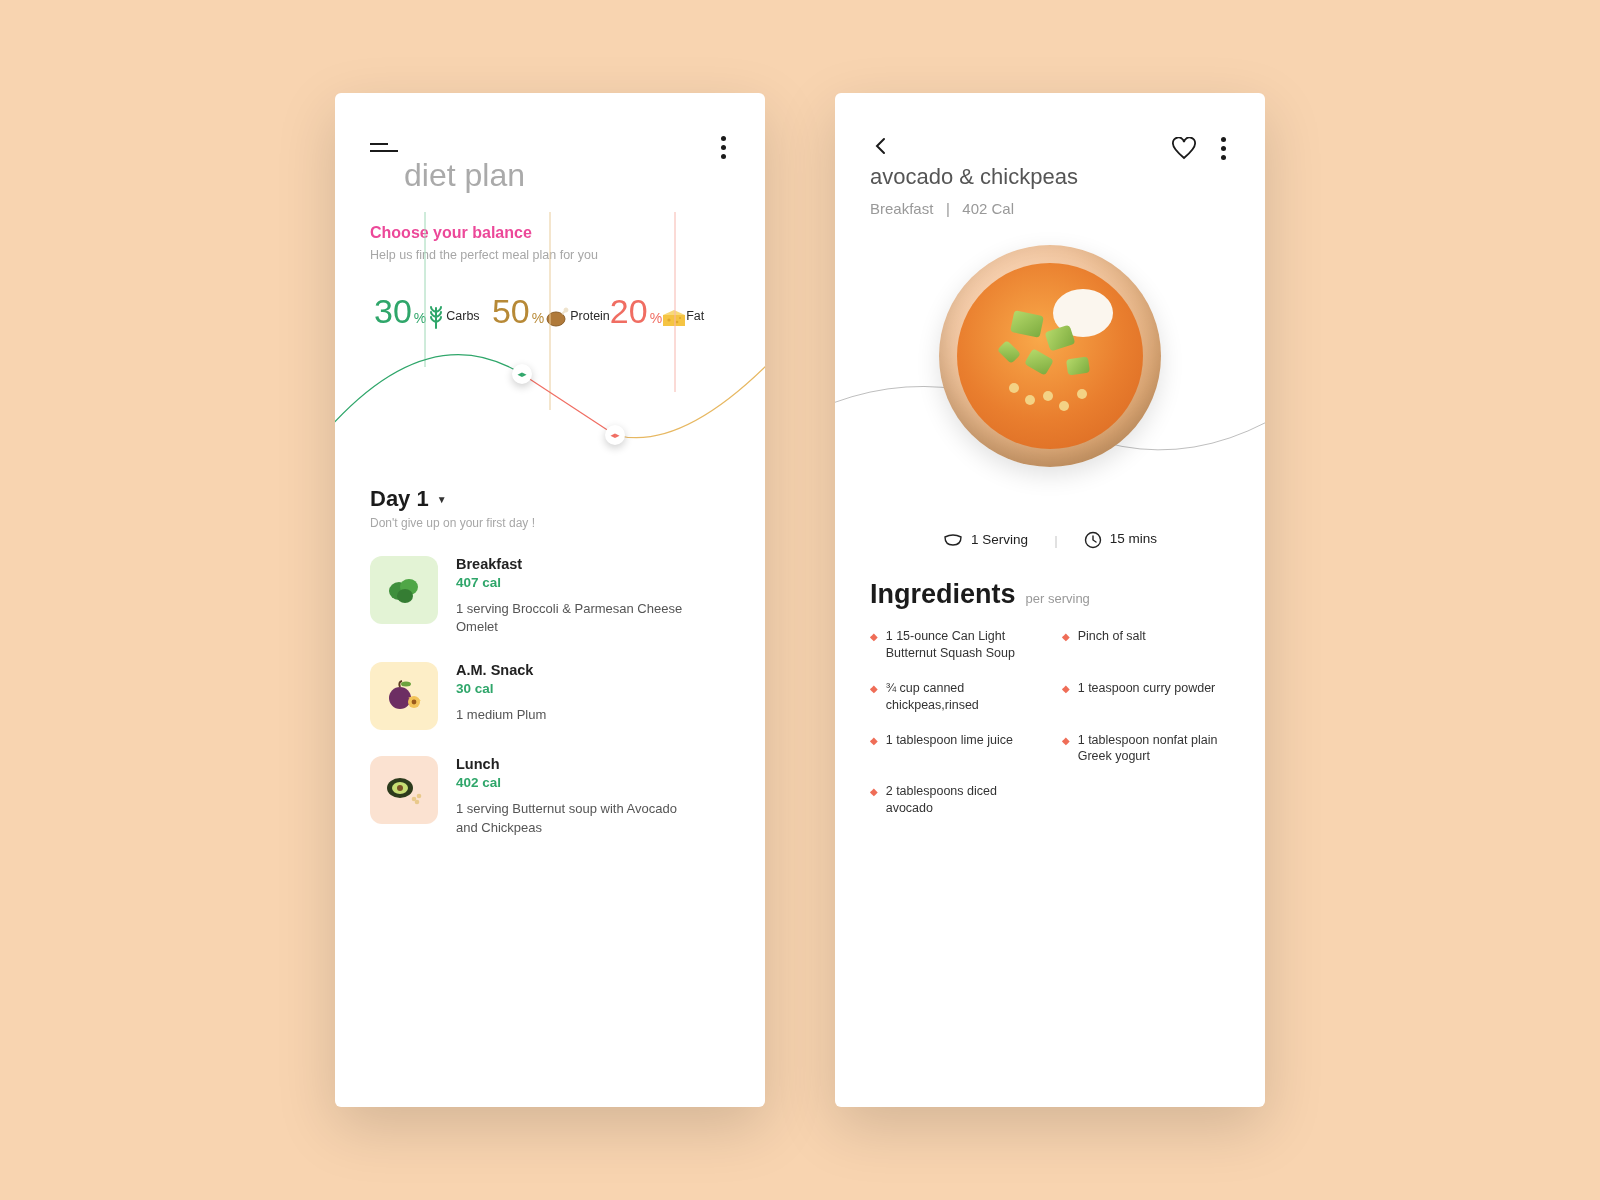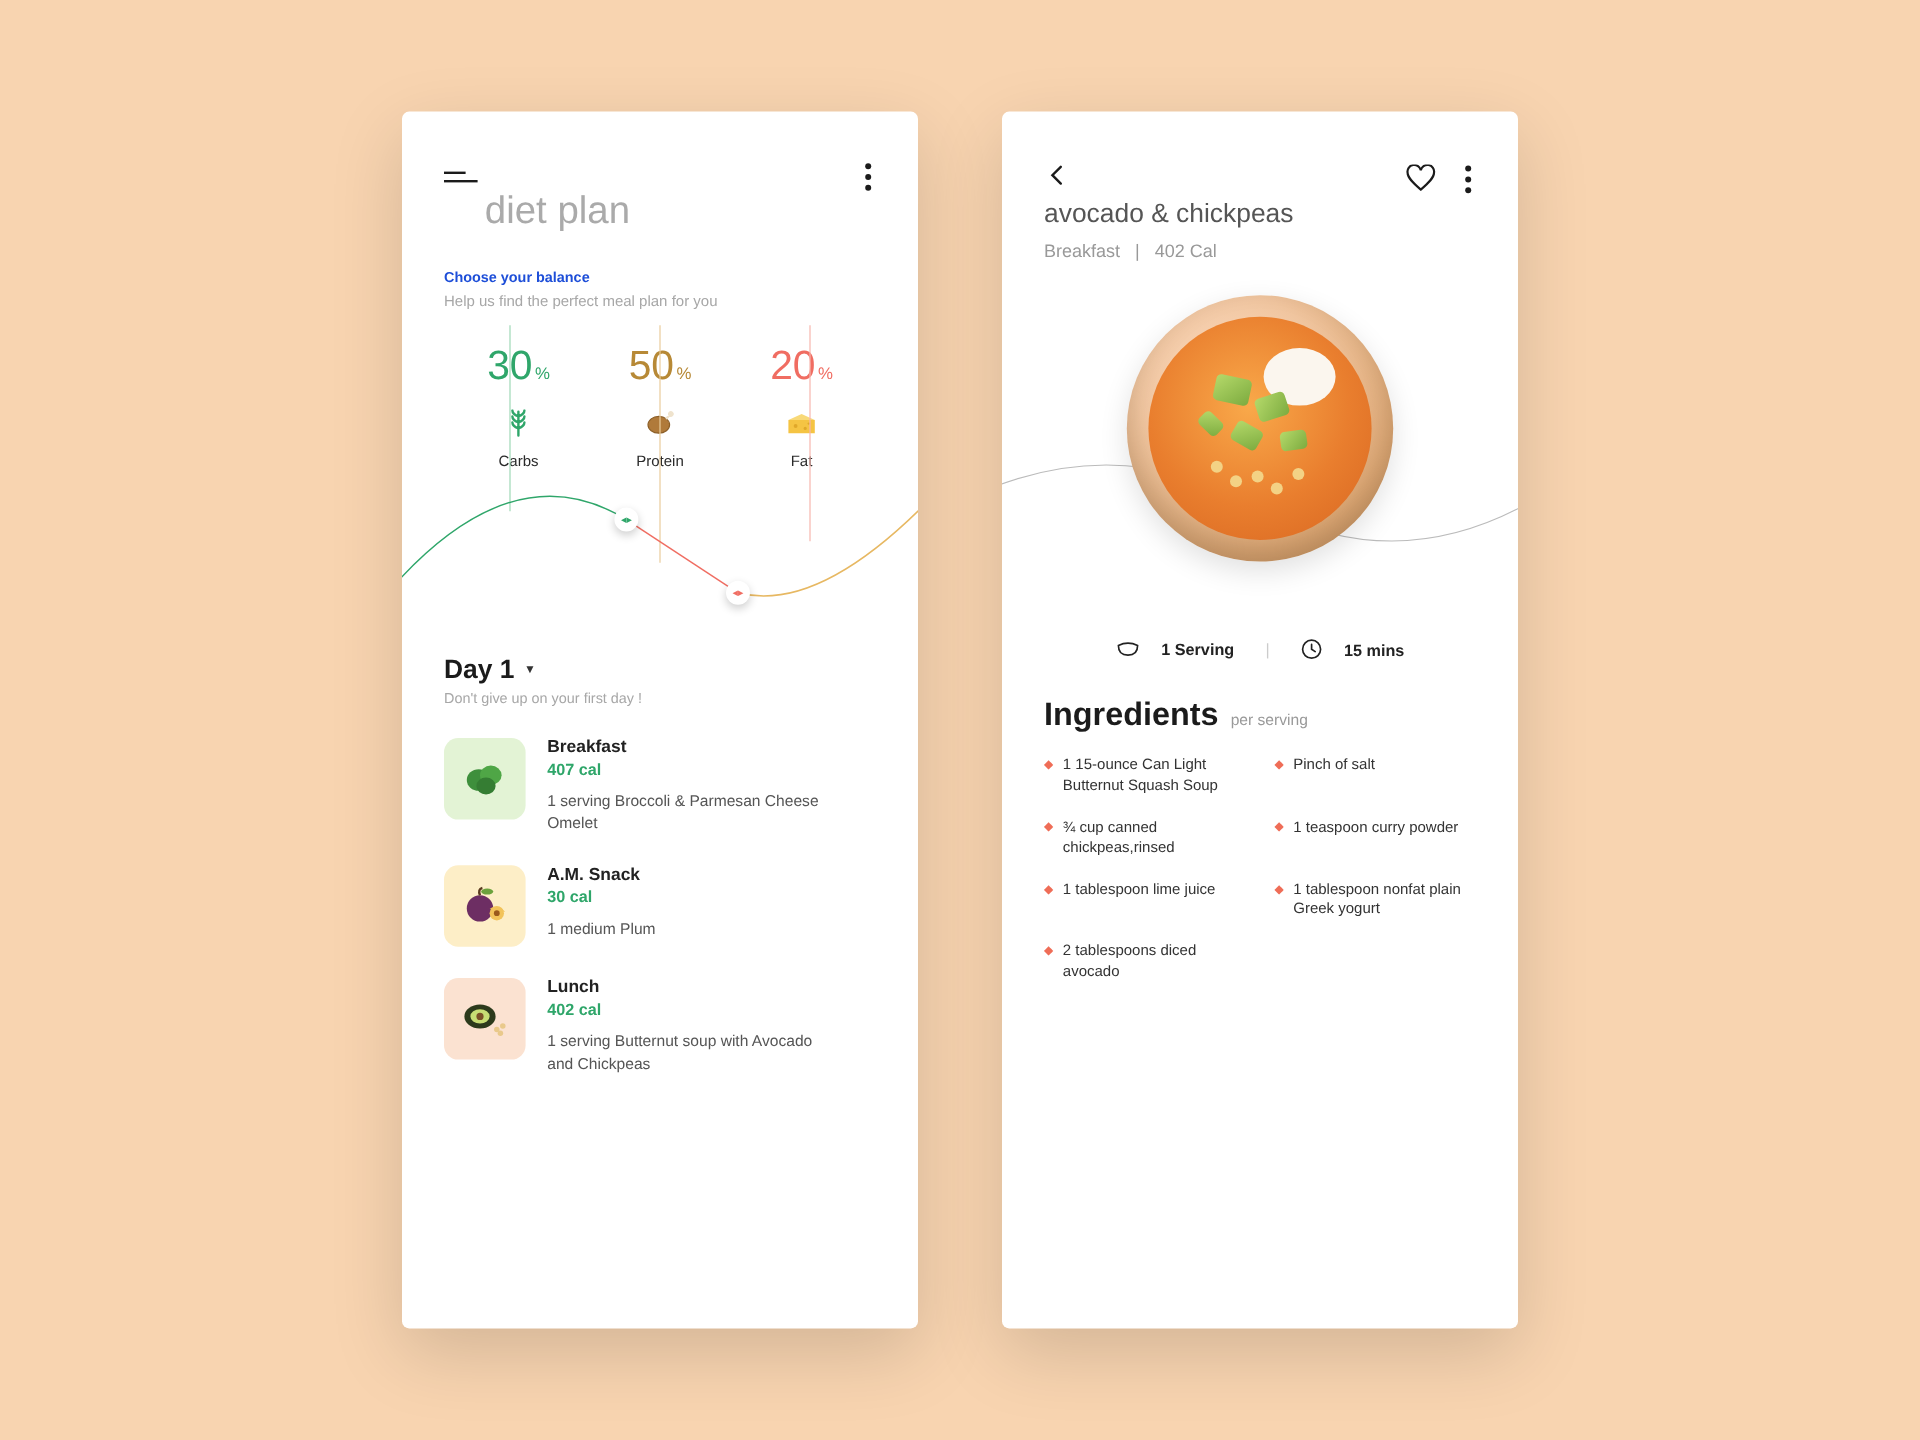--- a/index.html
+++ b/index.html
@@ -32,25 +32,25 @@
 .menu-lines { width: 28px; display: flex; flex-direction: column; gap: 5px; cursor: pointer; }
 .menu-lines .line { height: 2px; background: #1b1b1b; width: 18px; }
 .menu-lines .line.long { width: 28px; }
 
 .dots-v { display: flex; flex-direction: column; gap: 4px; cursor: pointer; padding: 4px; }
 .dots-v span { width: 5px; height: 5px; border-radius: 50%; background: #1b1b1b; }
 
 h1.title { font-size: 36px; font-weight: 700; color: #1b1b1b; margin-top: 28px; letter-spacing: -0.5px;}
 h1.subtitle { font-size: 32px; font-weight: 300; color: #aaa; margin-top: -4px; margin-left: 34px; }
 
-.section-head { font-size: 12px; font-weight: 600; color: #1d4ed8; margin-top: 30px; }
+.section-head { font-size: 16px; font-weight: 600; color: #ec4899; margin-top: 30px; }
 .section-sub { font-size: 12.5px; color: #a7a7a7; margin-top: 6px; }
 
 .balance-row { display: flex; justify-content: space-between; margin-top: 28px; padding: 0 4px; }
-.bal-col { display: flex; flex-direction: column; align-items: center; width: 33%; position: relative;}
+.bal-col { display: flex; flex-direction: row; align-items: center; width: 33%; position: relative;}
 .bal-pct { display: flex; align-items: baseline; gap: 2px; }
 .bal-pct .big { font-size: 34px; font-weight: 400; }
 .bal-pct .pct { font-size: 14px; font-weight: 400; }
 .bal-col.carbs .big, .bal-col.carbs .pct { color: #2fa66a; }
 .bal-col.protein .big, .bal-col.protein .pct { color: #b78936; }
 .bal-col.fat .big, .bal-col.fat .pct { color: #f06d62; }
 .bal-icon { margin-top: 14px; height: 28px; display: flex; align-items: center; justify-content: center;}
 .bal-label { margin-top: 10px; font-size: 12.5px; color: #2a2a2a; }
 
 .curve-area { position: relative; height: 150px; margin-top: 0px; }
@@ -85,21 +85,21 @@
 
 .dish-wrap { position:relative; height:290px; margin-top:18px; overflow: visible;}
 .dish-wrap svg.bgcurve { position:absolute; width:160%; left:-30%; top:80px; overflow: visible;}
 .bowl { position:absolute; width:222px; height:222px; left:50%; top:10px; transform:translateX(-50%); border-radius:50%; background: radial-gradient(circle at 40% 35%, #ffe0c8 0%, #f0c59f 40%, #dda773 70%, #c38a52 100%); box-shadow: inset 0 -12px 24px rgba(0,0,0,.15), 0 8px 24px rgba(0,0,0,.12);}
 .soup { position:absolute; inset:18px; border-radius:50%; background: radial-gradient(circle at 45% 40%, #f9a94a 0%, #e97e2e 55%, #d76520 100%);}
 .avocado-piece { position:absolute; border-radius:4px; background: linear-gradient(135deg,#b5d96a,#7cab3f);}
 .cream { position:absolute; width:60px; height:48px; right:30px; top:26px; border-radius:50%; background:#fbf6ee; }
 
 .serve-row { display:flex; justify-content:center; gap:26px; margin-top:6px; font-size:13.5px; color:#222; align-items:center;}
 .serve-row .sep { color:#ccc;}
-.serve-item { display:flex; gap:18px; align-items:flex-end;font-weight:bold;}
+.serve-item { display:flex; gap:8px; align-items:flex-start;}
 
 .ing-head { margin-top:30px; display:flex; align-items:baseline; gap:10px;}
 .ing-head h2 { font-size:27px; font-weight:700; color:#1b1b1b;}
 .ing-head .per { font-size:13px; color:#999;}
 
 .ing-grid { display:grid; grid-template-columns: 1fr 1fr; gap: 18px 24px; margin-top:18px;}
 .ing { display:flex; gap:8px; font-size:12.5px; color:#333; line-height:1.35;}
 .ing .bullet { color:#ef6d57; font-size:10px; margin-top:2px;}
 
 .cta { margin-top:30px; background:#ef6d57; color:#fff; border:none; width:100%; height:60px; border-radius:8px; font-size:16px; font-weight:700; display:flex; align-items:center; justify-content:center; gap:12px; cursor:pointer; box-shadow: 0 8px 20px rgba(239,109,87,.4);}

